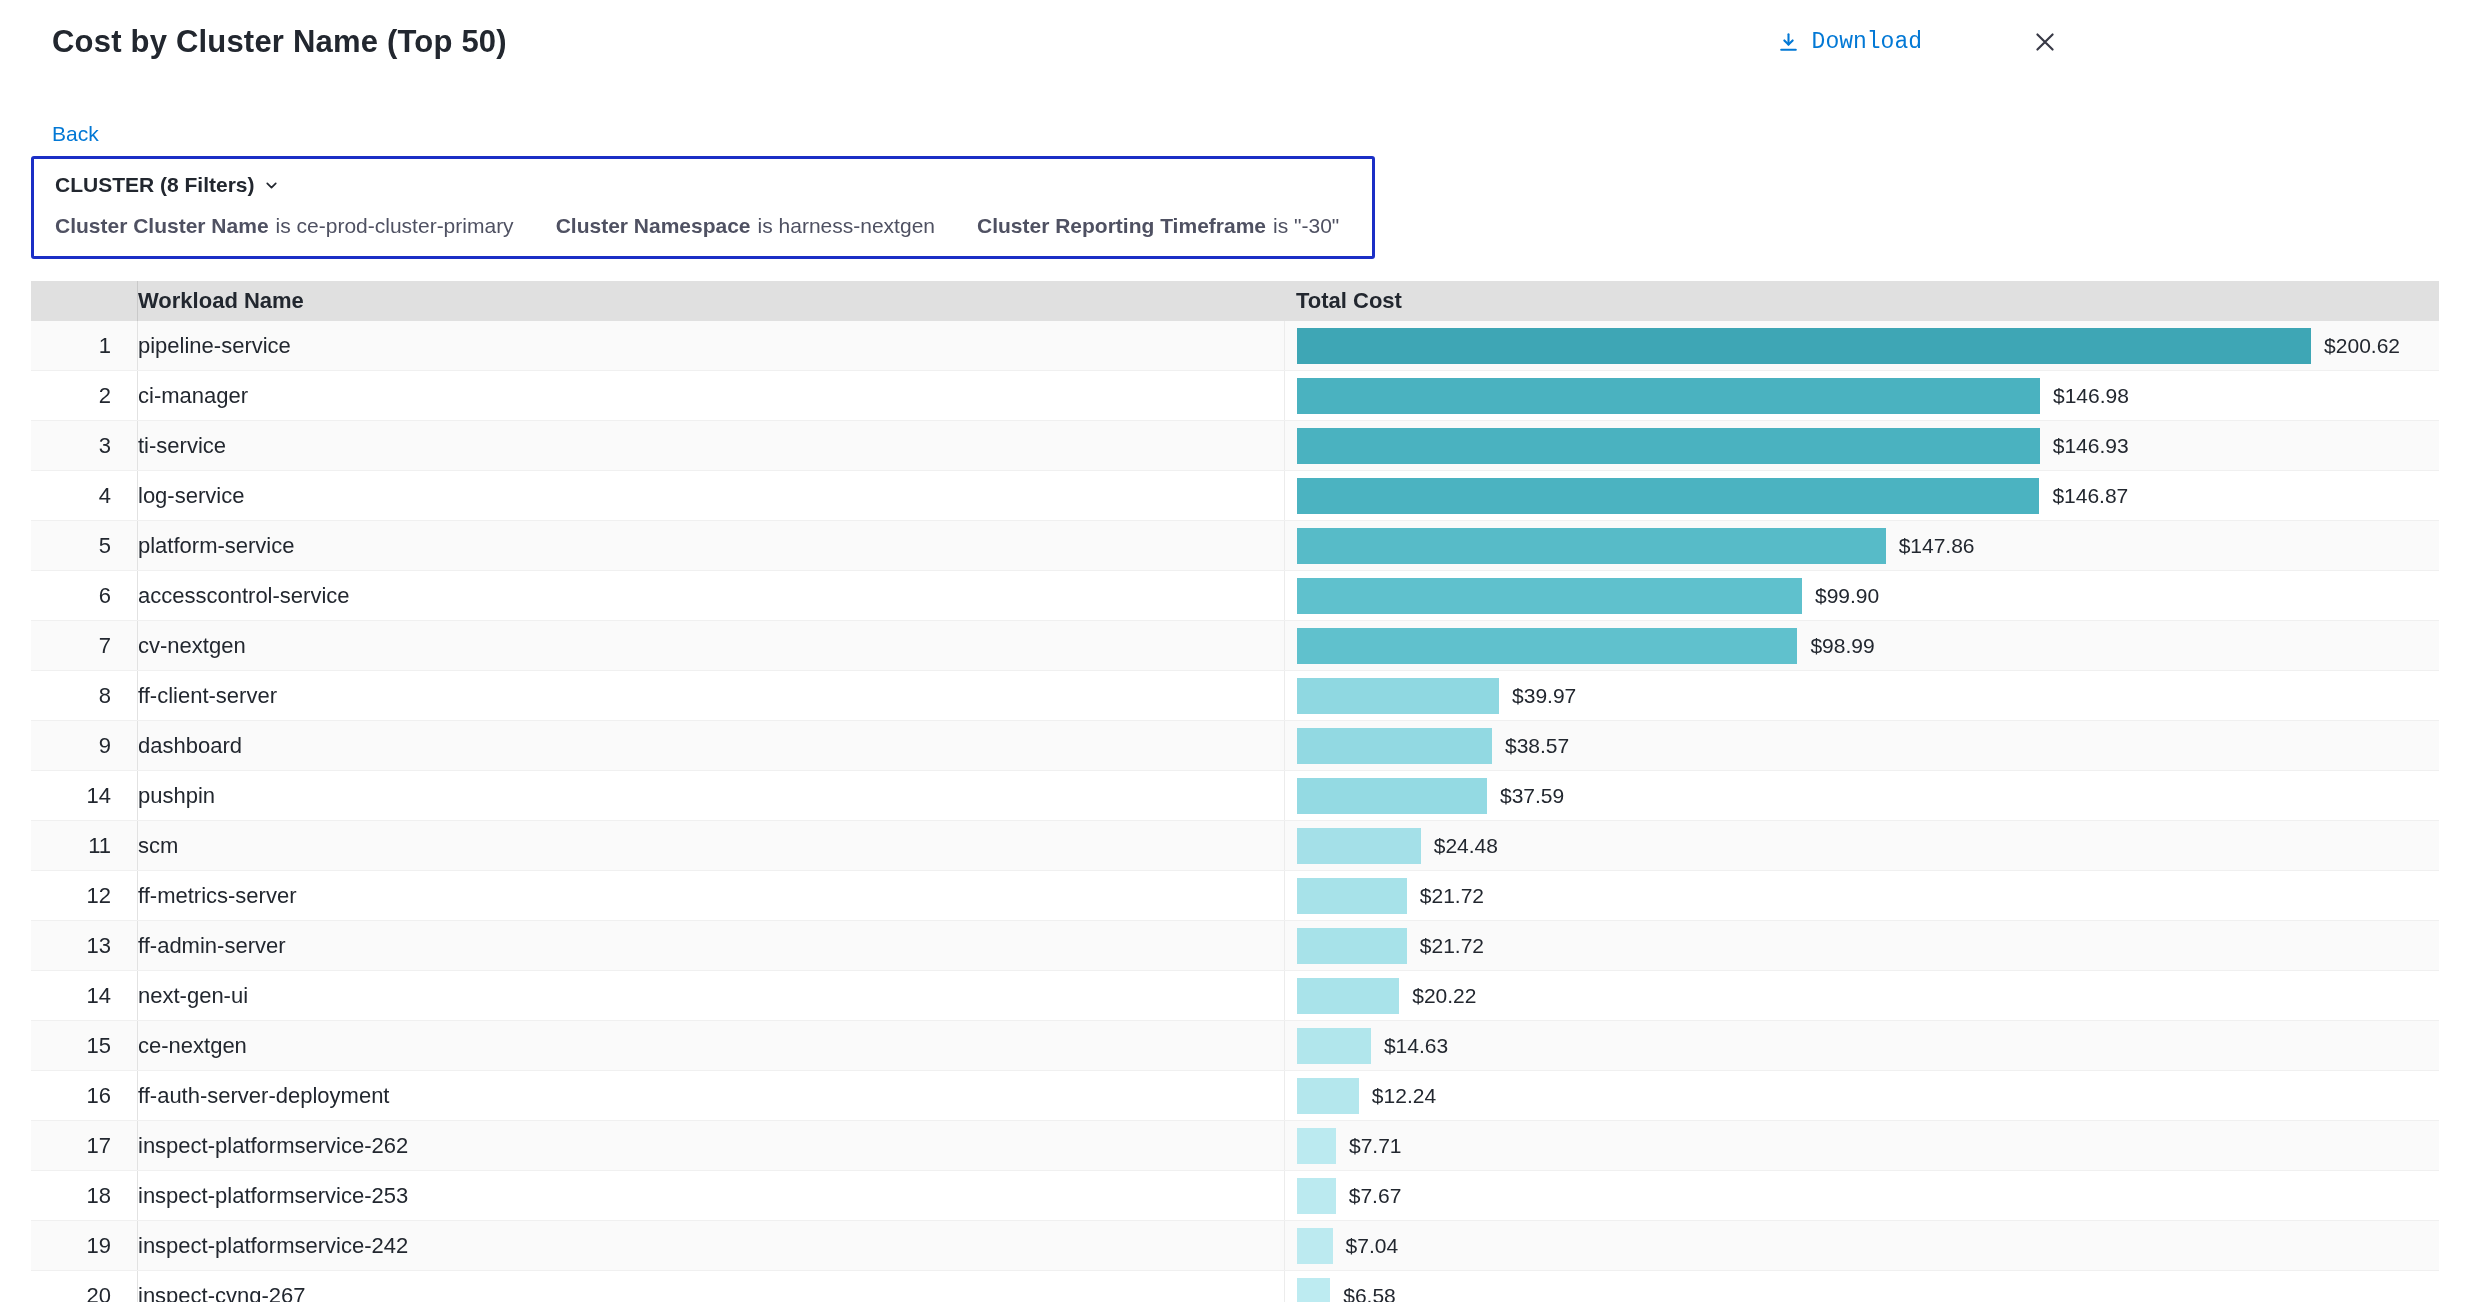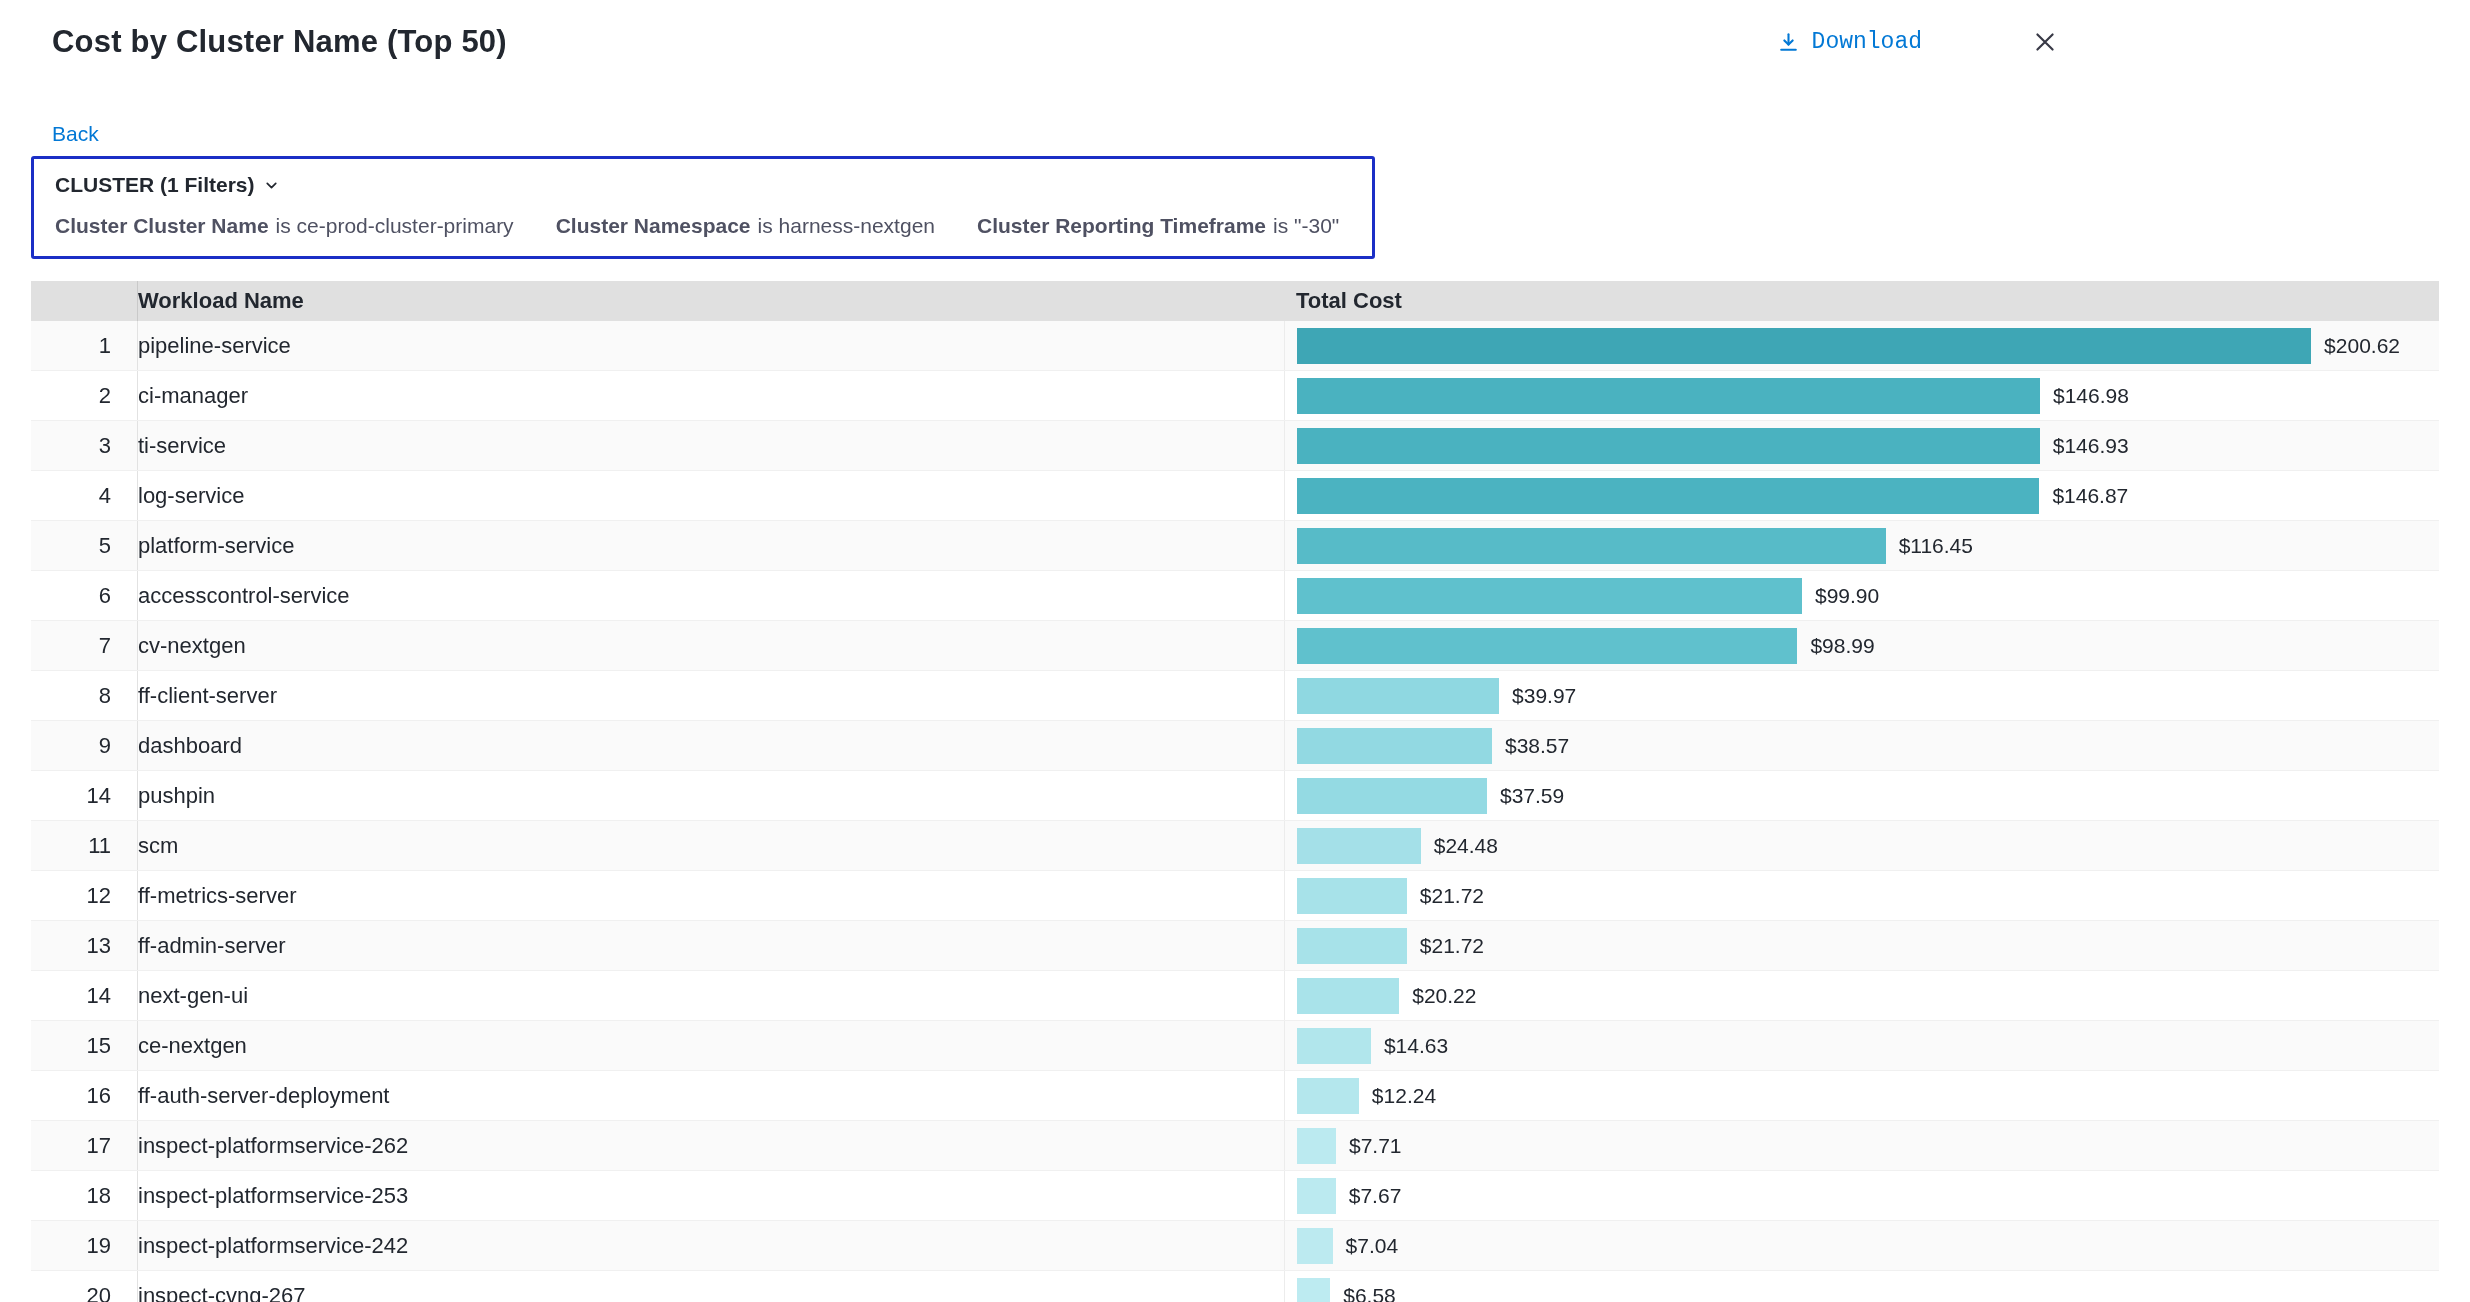--- a/index.html
+++ b/index.html
@@ -98,21 +98,21 @@
           <path d="M5 5l14 14M19 5L5 19"></path>
         </svg>
       </span>
     </div>
   </div>
 
   <a class="back-link">Back</a>
 
   <div class="filter-box">
     <div class="filter-summary">
-      <span class="filter-summary-label">CLUSTER (1 Filters)</span>
+      <span class="filter-summary-label">CLUSTER (8 Filters)</span>
       <span>
         <svg width="17" height="17" viewBox="0 0 24 24" fill="none" stroke="#22272f" stroke-width="2.4" stroke-linecap="round" stroke-linejoin="round">
           <path d="M6 9l6 6 6-6"></path>
         </svg>
       </span>
     </div>
     <div class="filter-items">
       <span class="filter-item">
         <span class="f-field">Cluster Cluster Name</span><span class="f-cond">is ce-prod-cluster-primary</span>
       </span>
@@ -162,21 +162,21 @@
           <div class="col-cost">
             <div class="bar" style="width: 65.0088%; background: rgb(75, 179, 193);"></div>
             <span class="bar-label">$146.87</span>
           </div>
         </div>
         <div class="trow odd">
           <div class="col-rank">5</div>
           <div class="col-name">platform-service</div>
           <div class="col-cost">
             <div class="bar" style="width: 51.544%; background: rgb(87, 187, 200);"></div>
-            <span class="bar-label">$116.45</span>
+            <span class="bar-label">$147.86</span>
           </div>
         </div>
         <div class="trow">
           <div class="col-rank">6</div>
           <div class="col-name">accesscontrol-service</div>
           <div class="col-cost">
             <div class="bar" style="width: 44.2185%; background: rgb(95, 193, 205);"></div>
             <span class="bar-label">$99.90</span>
           </div>
         </div>

